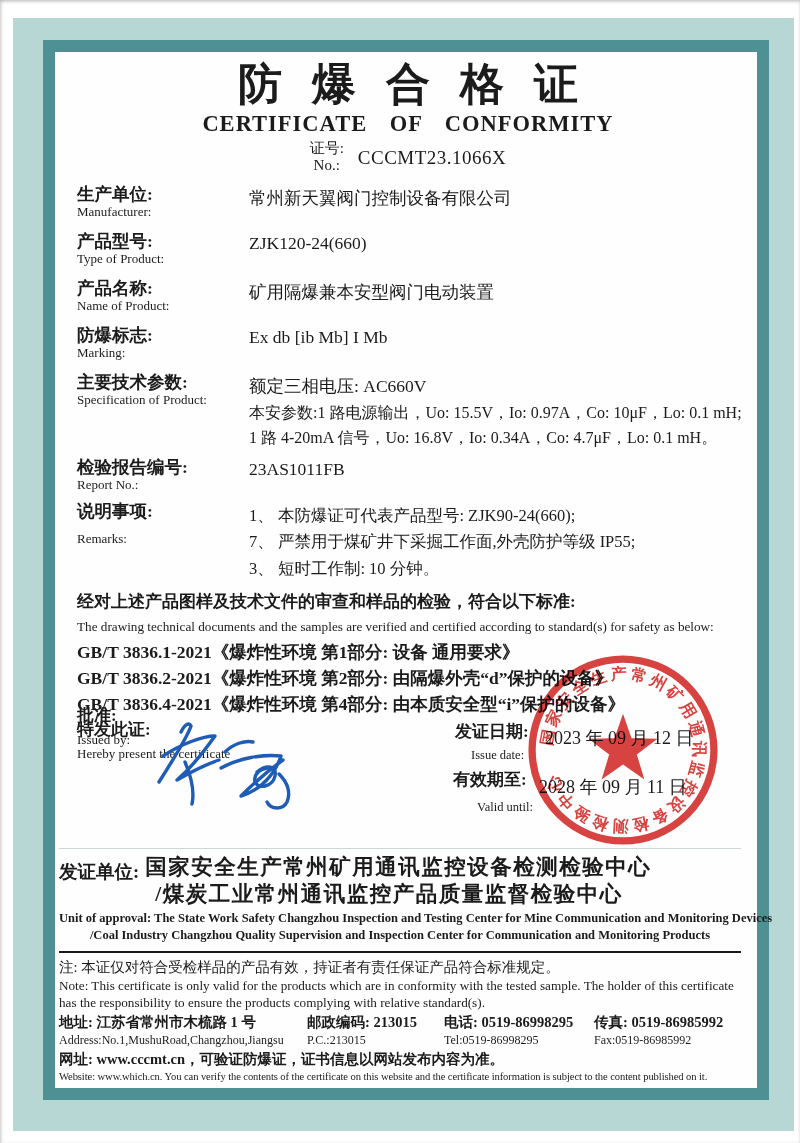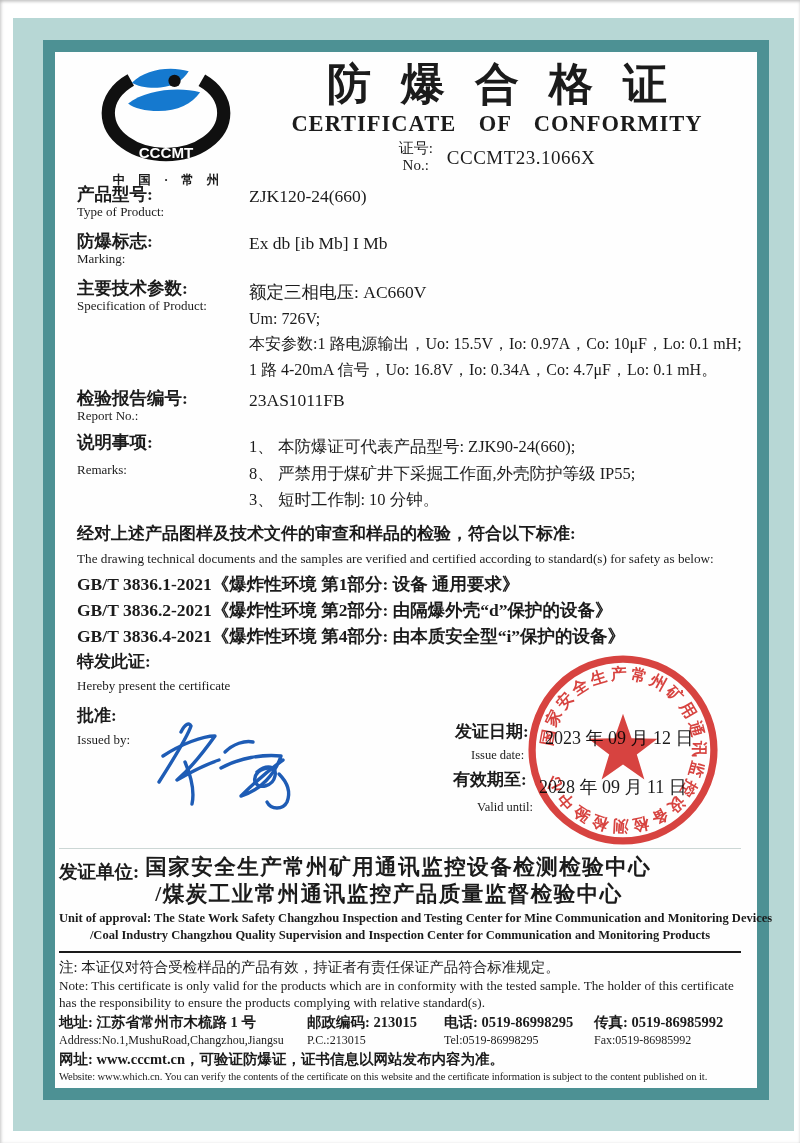--- a/index.html
+++ b/index.html
@@ -75,85 +75,88 @@
 </style>
 </head>
 <body>
 
 <div class="page">
   <div class="band">
     <div class="frame">
       <div class="content">
 
         <div class="header-row">
-          <div class="logo-col">
-            <svg width="152" height="106" viewBox="0 0 160 112">
-              <ellipse cx="80" cy="56" rx="61" ry="44" fill="none" stroke="#101010" stroke-width="14" stroke-dasharray="210 78 60"></ellipse>
-              <path d="M44,24 C58,10 84,6 104,12 C98,22 88,28 74,29 C62,30 50,28 44,24 Z" fill="#1579cf"></path>
-              <circle cx="89" cy="22" r="6.5" fill="#101010"></circle>
-              <path d="M40,46 C58,32 92,28 116,34 C108,46 92,54 72,54 C58,54 46,51 40,46 Z" fill="#1579cf"></path>
-              <text x="80" y="104" text-anchor="middle" font-family="Liberation Sans, sans-serif" font-size="16" font-weight="700" fill="#ffffff">CCCMT</text>
-            </svg>
-            <div class="logo-caption">中 国 · 常 州</div>
-          </div>
           <div class="title-col">
             <div class="title-cn">防爆合格证</div>
             <div class="title-en">CERTIFICATE  OF  CONFORMITY</div>
             <div class="certno-row">
               <div class="certno-labels">
                 <div>证号:</div>
                 <div>No.:</div>
               </div>
               <div class="certno-value">CCCMT23.1066X</div>
             </div>
           </div>
         </div>
 
         <div>
           <div class="field-row">
             <div class="lab">
+                <div class="cn">生产单位:</div>
+              <div class="en">Manufacturer:</div>
+              </div>
+            <div class="val">常州新天翼阀门控制设备有限公司</div>
+          </div>
+          <div class="field-row">
+            <div class="lab">
                 <div class="cn">产品型号:</div>
               <div class="en">Type of Product:</div>
               </div>
             <div class="val">ZJK120-24(660)</div>
           </div>
           <div class="field-row">
             <div class="lab">
+                <div class="cn">产品名称:</div>
+              <div class="en">Name of Product:</div>
+              </div>
+            <div class="val">矿用隔爆兼本安型阀门电动装置</div>
+          </div>
+          <div class="field-row">
+            <div class="lab">
                 <div class="cn">防爆标志:</div>
               <div class="en">Marking:</div>
               </div>
             <div class="val">Ex db [ib Mb] I Mb</div>
           </div>
           <div class="field-row row-spec">
             <div class="lab">
                 <div class="cn">主要技术参数:</div>
               <div class="en">Specification of Product:</div>
               </div>
             <div class="val spec-lines">
               <div style="font-size:17.5px">额定三相电压: AC660V</div>
-              <div>Um: 726V;</div>
               <div>本安参数:1 路电源输出，Uo: 15.5V，Io: 0.97A，Co: 10μF，Lo: 0.1 mH;</div>
               <div>1 路 4-20mA 信号，Uo: 16.8V，Io: 0.34A，Co: 4.7μF，Lo: 0.1 mH。</div>
             </div>
           </div>
           <div class="field-row row-report">
             <div class="lab">
                 <div class="cn">检验报告编号:</div>
               <div class="en">Report No.:</div>
               </div>
             <div class="val">23AS1011FB</div>
           </div>
           <div class="field-row" style="margin-bottom:4px">
             <div class="lab">
                 <div class="cn">说明事项:</div>
               <div class="en" style="margin-top:10px">Remarks:</div>
               </div>
             <div class="val remark-lines">
               <div>1、 本防爆证可代表产品型号: ZJK90-24(660);</div>
-              <div>8、 严禁用于煤矿井下采掘工作面,外壳防护等级 IP55;</div>
+              <div>7、 严禁用于煤矿井下采掘工作面,外壳防护等级 IP55;</div>
               <div>3、 短时工作制: 10 分钟。</div>
             </div>
           </div>
         </div>
 
         <div>
           <div class="stmt-cn">经对上述产品图样及技术文件的审查和样品的检验，符合以下标准:</div>
           <div class="stmt-en">The drawing technical documents and the samples are verified and certified according to standard(s) for safety as below:</div>
           <div style="margin-top:4px">
             <div class="standard">GB/T 3836.1-2021《爆炸性环境 第1部分: 设备 通用要求》</div>

